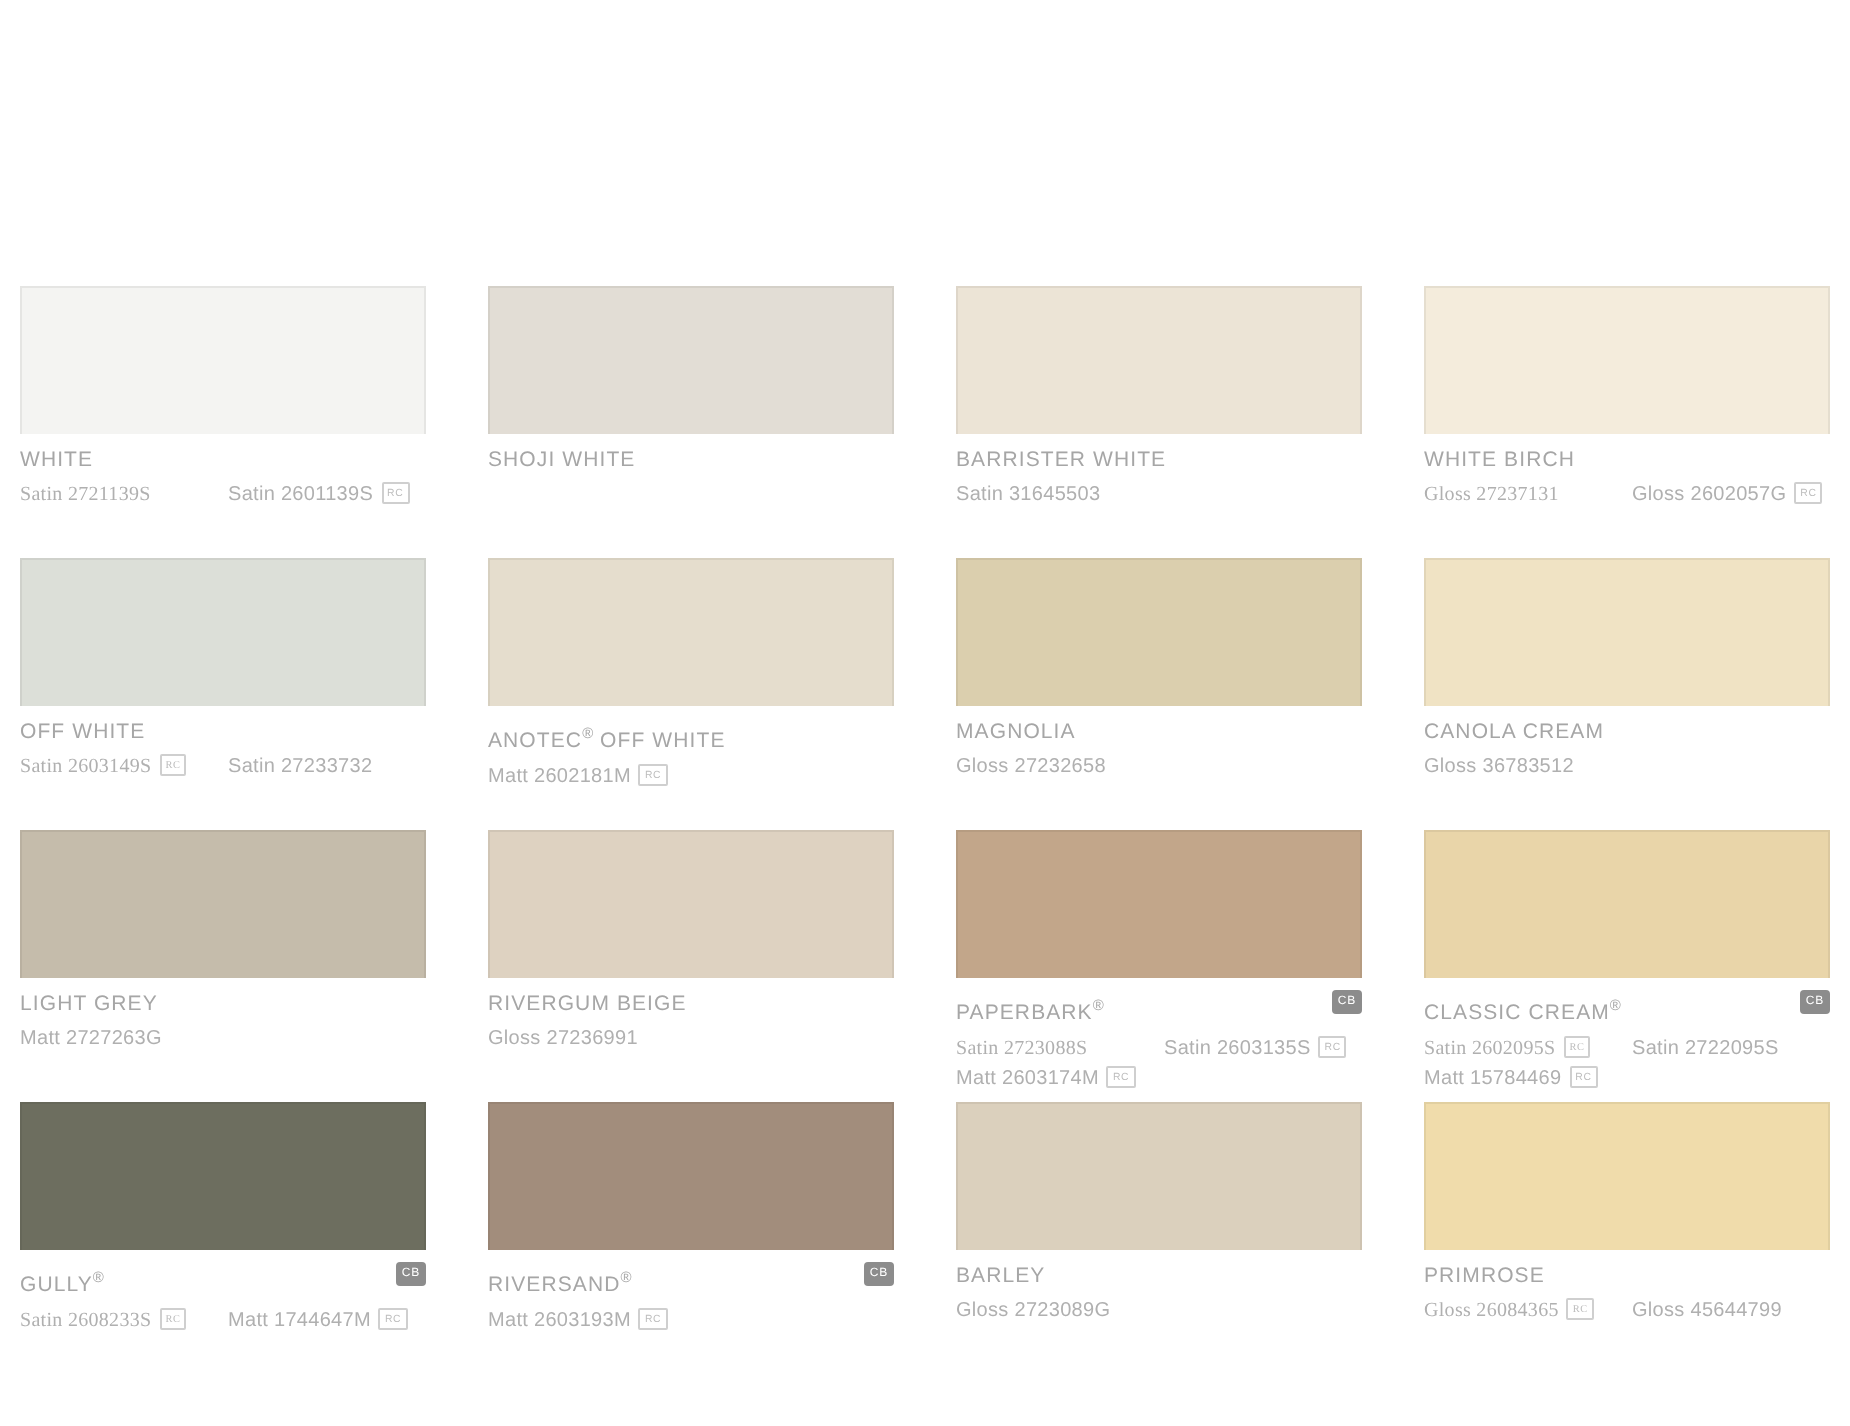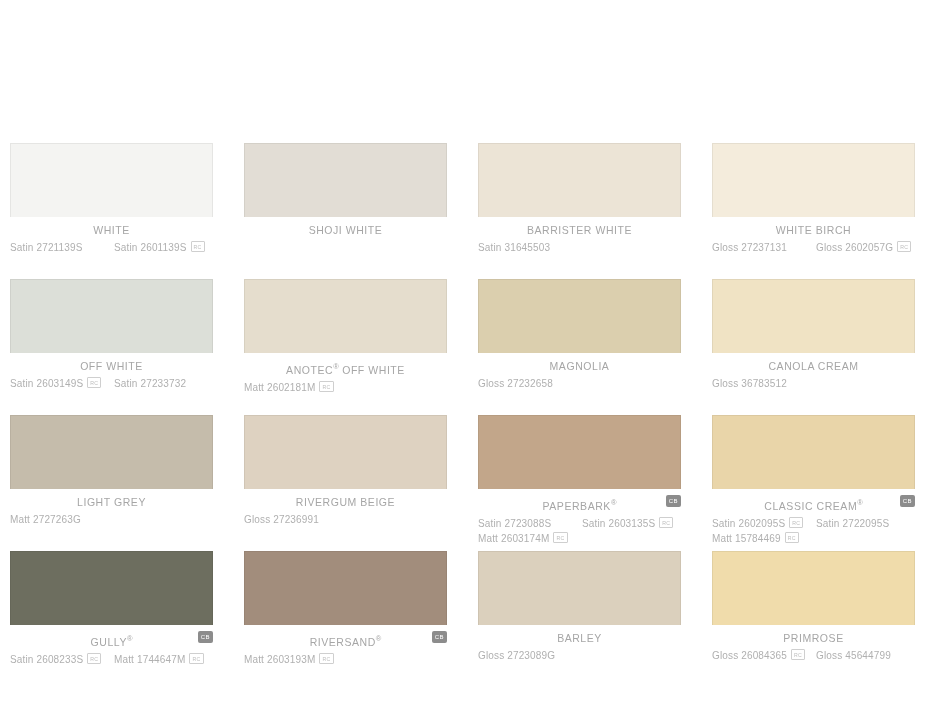--- a/index.html
+++ b/index.html
@@ -15,21 +15,20 @@
     -webkit-font-smoothing: antialiased;
     overflow: hidden;
   }
 
   .page {
     position: relative;
     width: 925px;
     height: 713px;
     box-sizing: border-box;
     padding: 2px;
-    text-align: center;
   }
 
   .grid {
     position: absolute;
     left: 10px;
     top: 143px;
     width: 906px;
     display: grid;
     grid-template-columns: repeat(4, 203px);
     column-gap: 31px;
@@ -88,20 +87,21 @@
     align-items: center;
     font-size: 10px;
     color: #b0b0b0;
     letter-spacing: 0.15px;
     line-height: 15px;
   }
 
   .code.first {
     width: 104px;
     flex: 0 0 auto;
+    font-family: Liberation Serif, serif;
   }
 
   .code-text { white-space: nowrap; }
 
   .rc-badge {
     display: inline-block;
     margin-left: 4px;
     border: 1px solid #cfcfcf;
     color: #bdbdbd;
     font-size: 5.2px;

